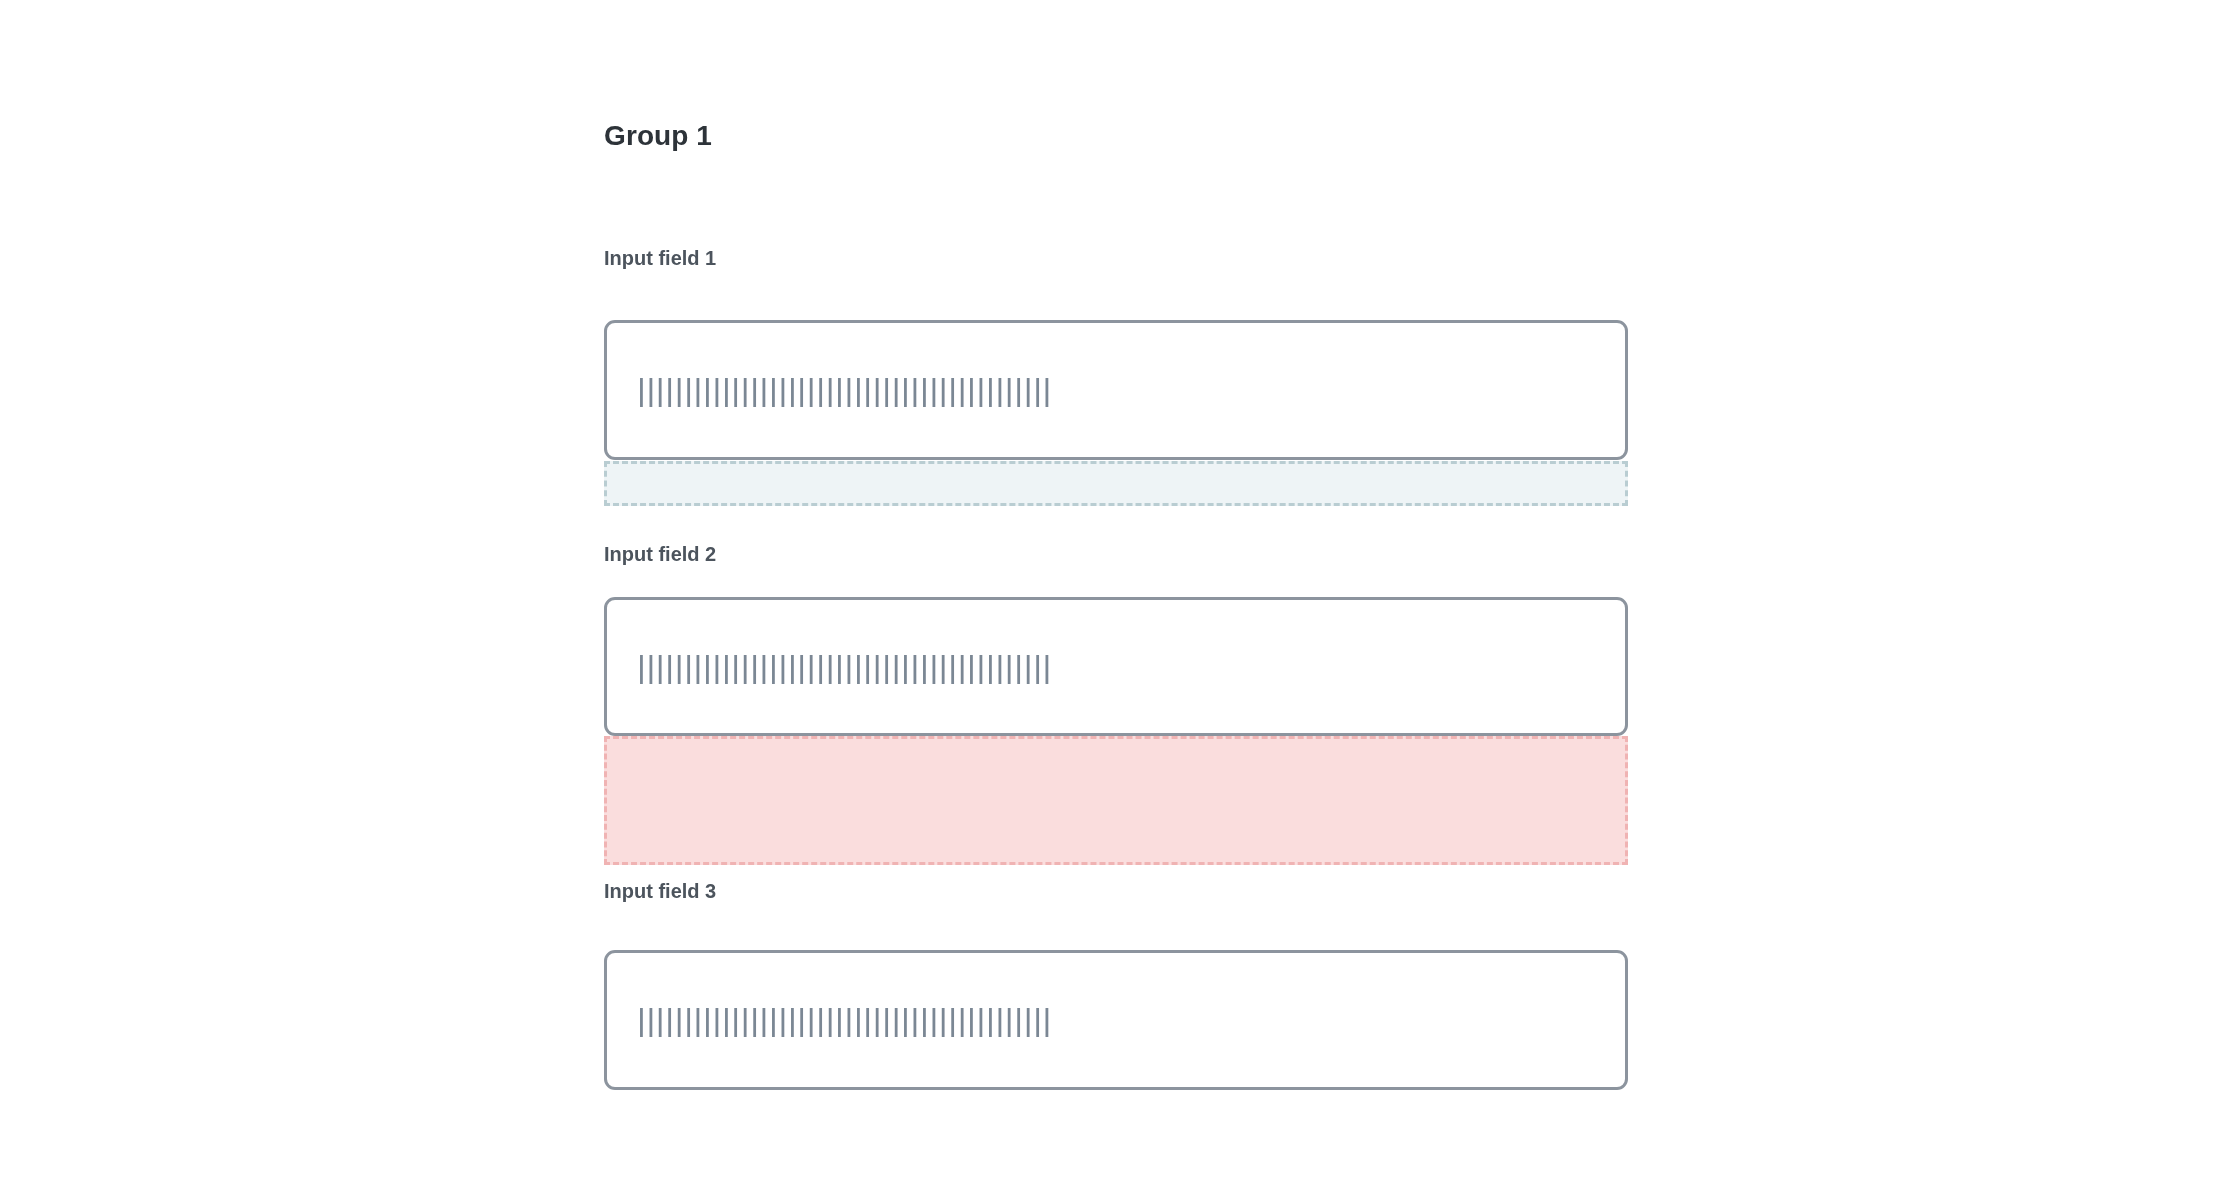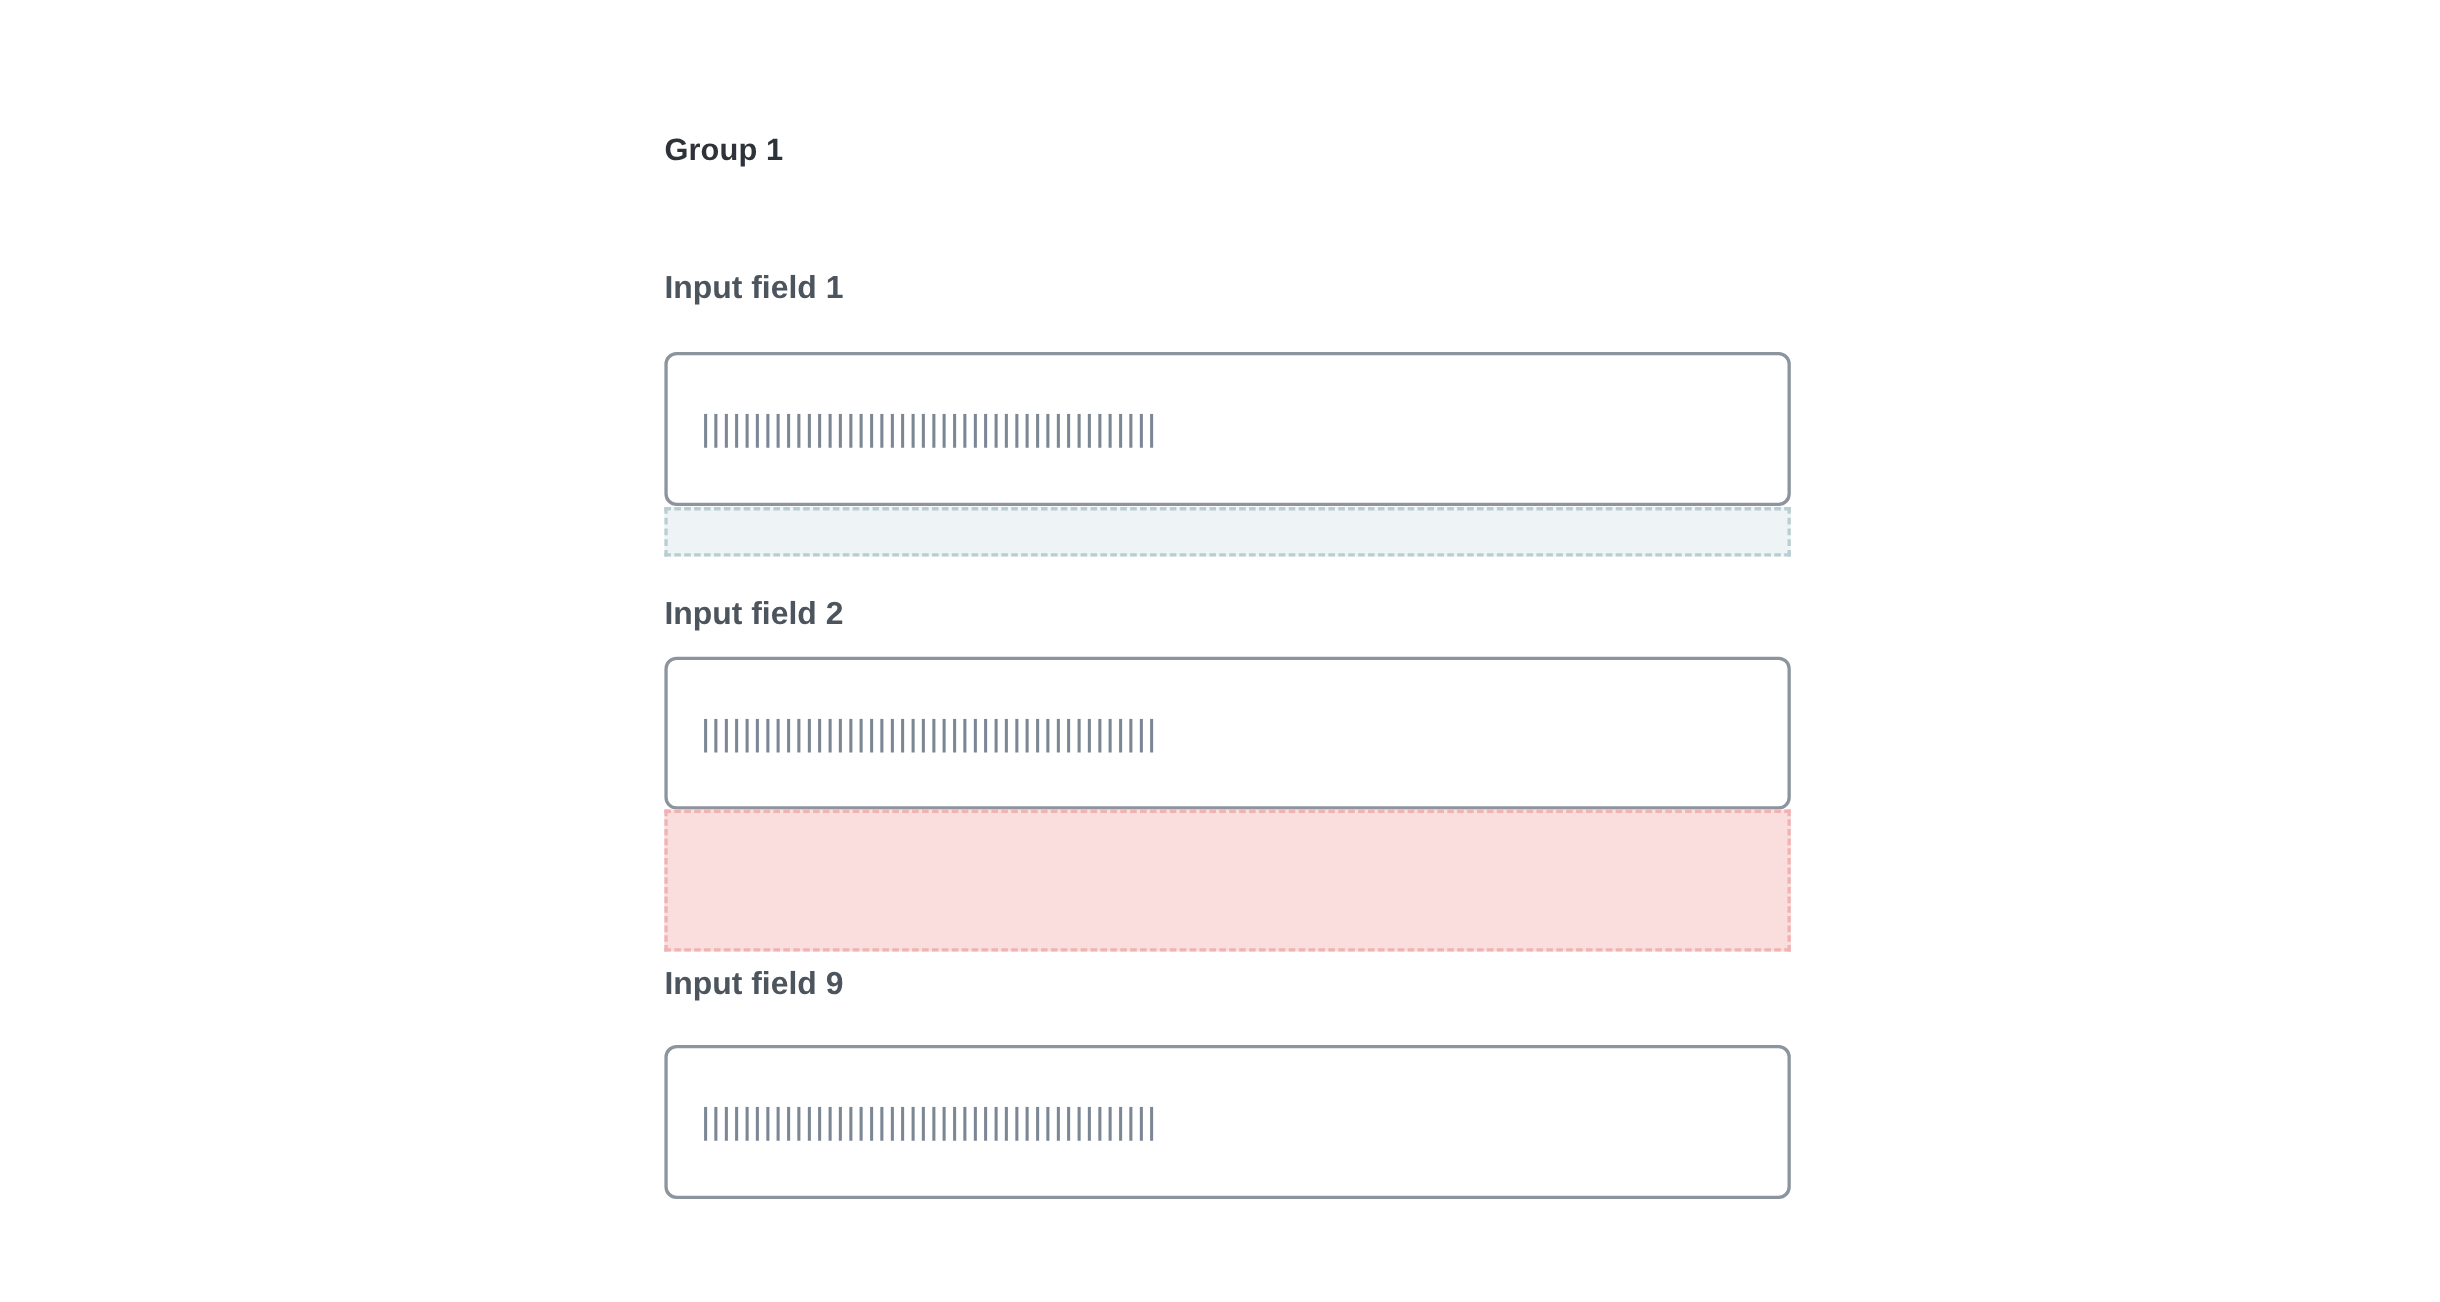--- a/index.html
+++ b/index.html
@@ -31,21 +31,21 @@
     line-height: 1;
     margin: 0;
     padding: 0;
     position: absolute;
     left: 0;
     top: 122px;
     white-space: nowrap;
   }
 
   .field-label {
-    font-size: 29px;
+    font-size: 20px;
     font-weight: bold;
     color: #4c545d;
     line-height: 1;
     margin: 0;
     padding: 0;
     position: absolute;
     left: 0;
     white-space: nowrap;
   }
 
@@ -120,19 +120,19 @@
   <div class="validation-band info" id="band-field-1"></div>
 
   <label class="field-label" id="label-field-2">Input field 2</label>
 
   <div class="input-box" id="input-field-2">
     <span class="input-value" placeholder="">||||||||||||||||||||||||||||||||||||||||||||</span>
   </div>
 
   <div class="validation-band error" id="band-field-2"></div>
 
-  <label class="field-label" id="label-field-3">Input field 9</label>
+  <label class="field-label" id="label-field-3">Input field 3</label>
 
   <div class="input-box" id="input-field-3">
     <span class="input-value" placeholder="">||||||||||||||||||||||||||||||||||||||||||||</span>
   </div>
 
 </div>
 
 </body></html>

